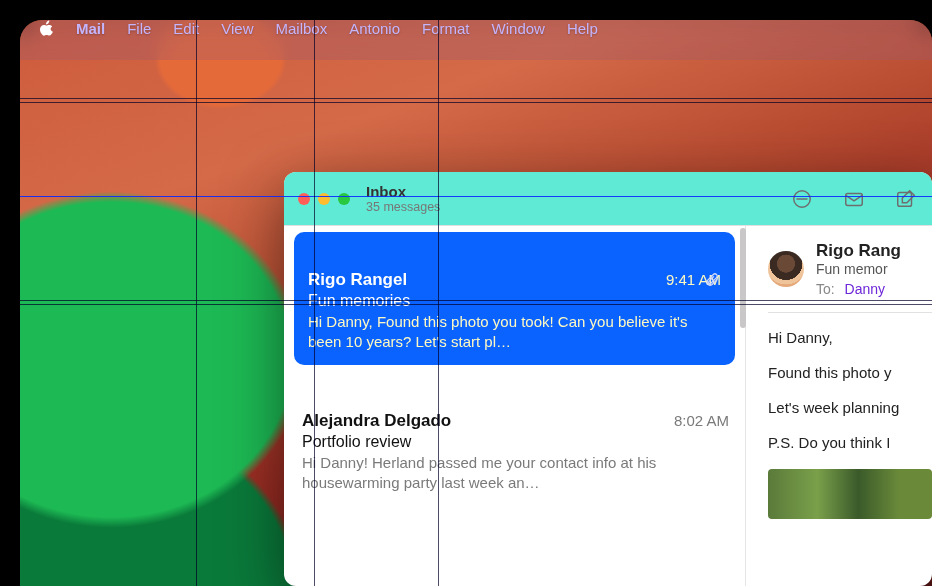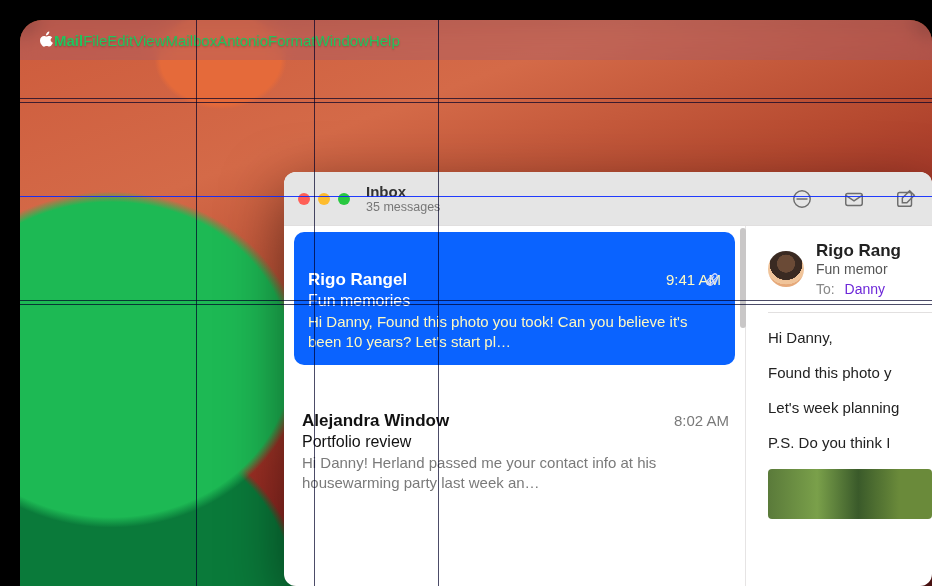--- a/index.html
+++ b/index.html
@@ -31,23 +31,23 @@
       radial-gradient(ellipse 120px 90px at 22% 7%, #e56a3a 0%, #e56a3a 50%, transparent 55%),
       linear-gradient(160deg, #cd5b3c 0%, #d46a48 25%, #b64a30 45%, #9c2f24 60%, #7c1c1c 80%, #5a1515 100%);
   }
 
   
   .menubar {
     position: absolute;
     top: 0; left: 0; right: 0;
     height: 40px;
     display: flex;
-    align-items: center;
     padding: 0 18px;
-    color: #22c55e;
+    gap: 22px;
+    color: #c4b5fd;
     font-size: 15px;
     font-weight: 500;
     text-shadow: 0 1px 2px rgba(0,0,0,.25);
     background: rgba(150,90,120,0.3);
     backdrop-filter: blur(10px);
   }
   .menubar .app-name { font-weight: 700; }
   .apple-logo svg { width: 16px; height: 18px; fill: #fff; display:block; }
   .menubar .menu-item { cursor: default; }
 
@@ -62,21 +62,21 @@
     border-radius: 12px;
     box-shadow: 0 20px 60px rgba(0,0,0,.5);
     display: flex;
     flex-direction: column;
     overflow: hidden;
   }
 
   
   .toolbar {
     height: 54px;
-    background: #e5e5e5;
+    background: #5eead4;
     border-bottom: 1px solid #e1dfdf;
     display: flex;
     align-items: center;
     padding: 0 14px;
   }
   .traffic-lights { display: flex; gap: 8px; margin-right: 16px; }
   .tl { width: 12px; height: 12px; border-radius: 50%; background: #ccc; }
   .tl.red { background: #ff5f57; }
   .tl.yellow { background: #febc2e; }
   .tl.green { background: #28c840; }
@@ -237,21 +237,21 @@
             <span class="clip">
               <svg viewBox="0 0 24 24">
                   <path d="M21 12l-8 8a5 5 0 01-7-7l9-9a3.5 3.5 0 015 5l-9 9a2 2 0 01-3-3l8-8"></path>
                 </svg>
             </span>
             <div class="preview">Hi Danny, Found this photo you took! Can you believe it's been 10 years? Let's start pl…</div>
           </div>
 
           <div class="msg">
             <div class="row1">
-              <span class="sender">Alejandra Window</span>
+              <span class="sender">Alejandra Delgado</span>
               <span class="time">8:02 AM</span>
             </div>
             <div class="subject">Portfolio review</div>
             <div class="preview">Hi Danny! Herland passed me your contact info at his housewarming party last week an…</div>
           </div>
 
 
         </div>
 
         <div class="reading">

